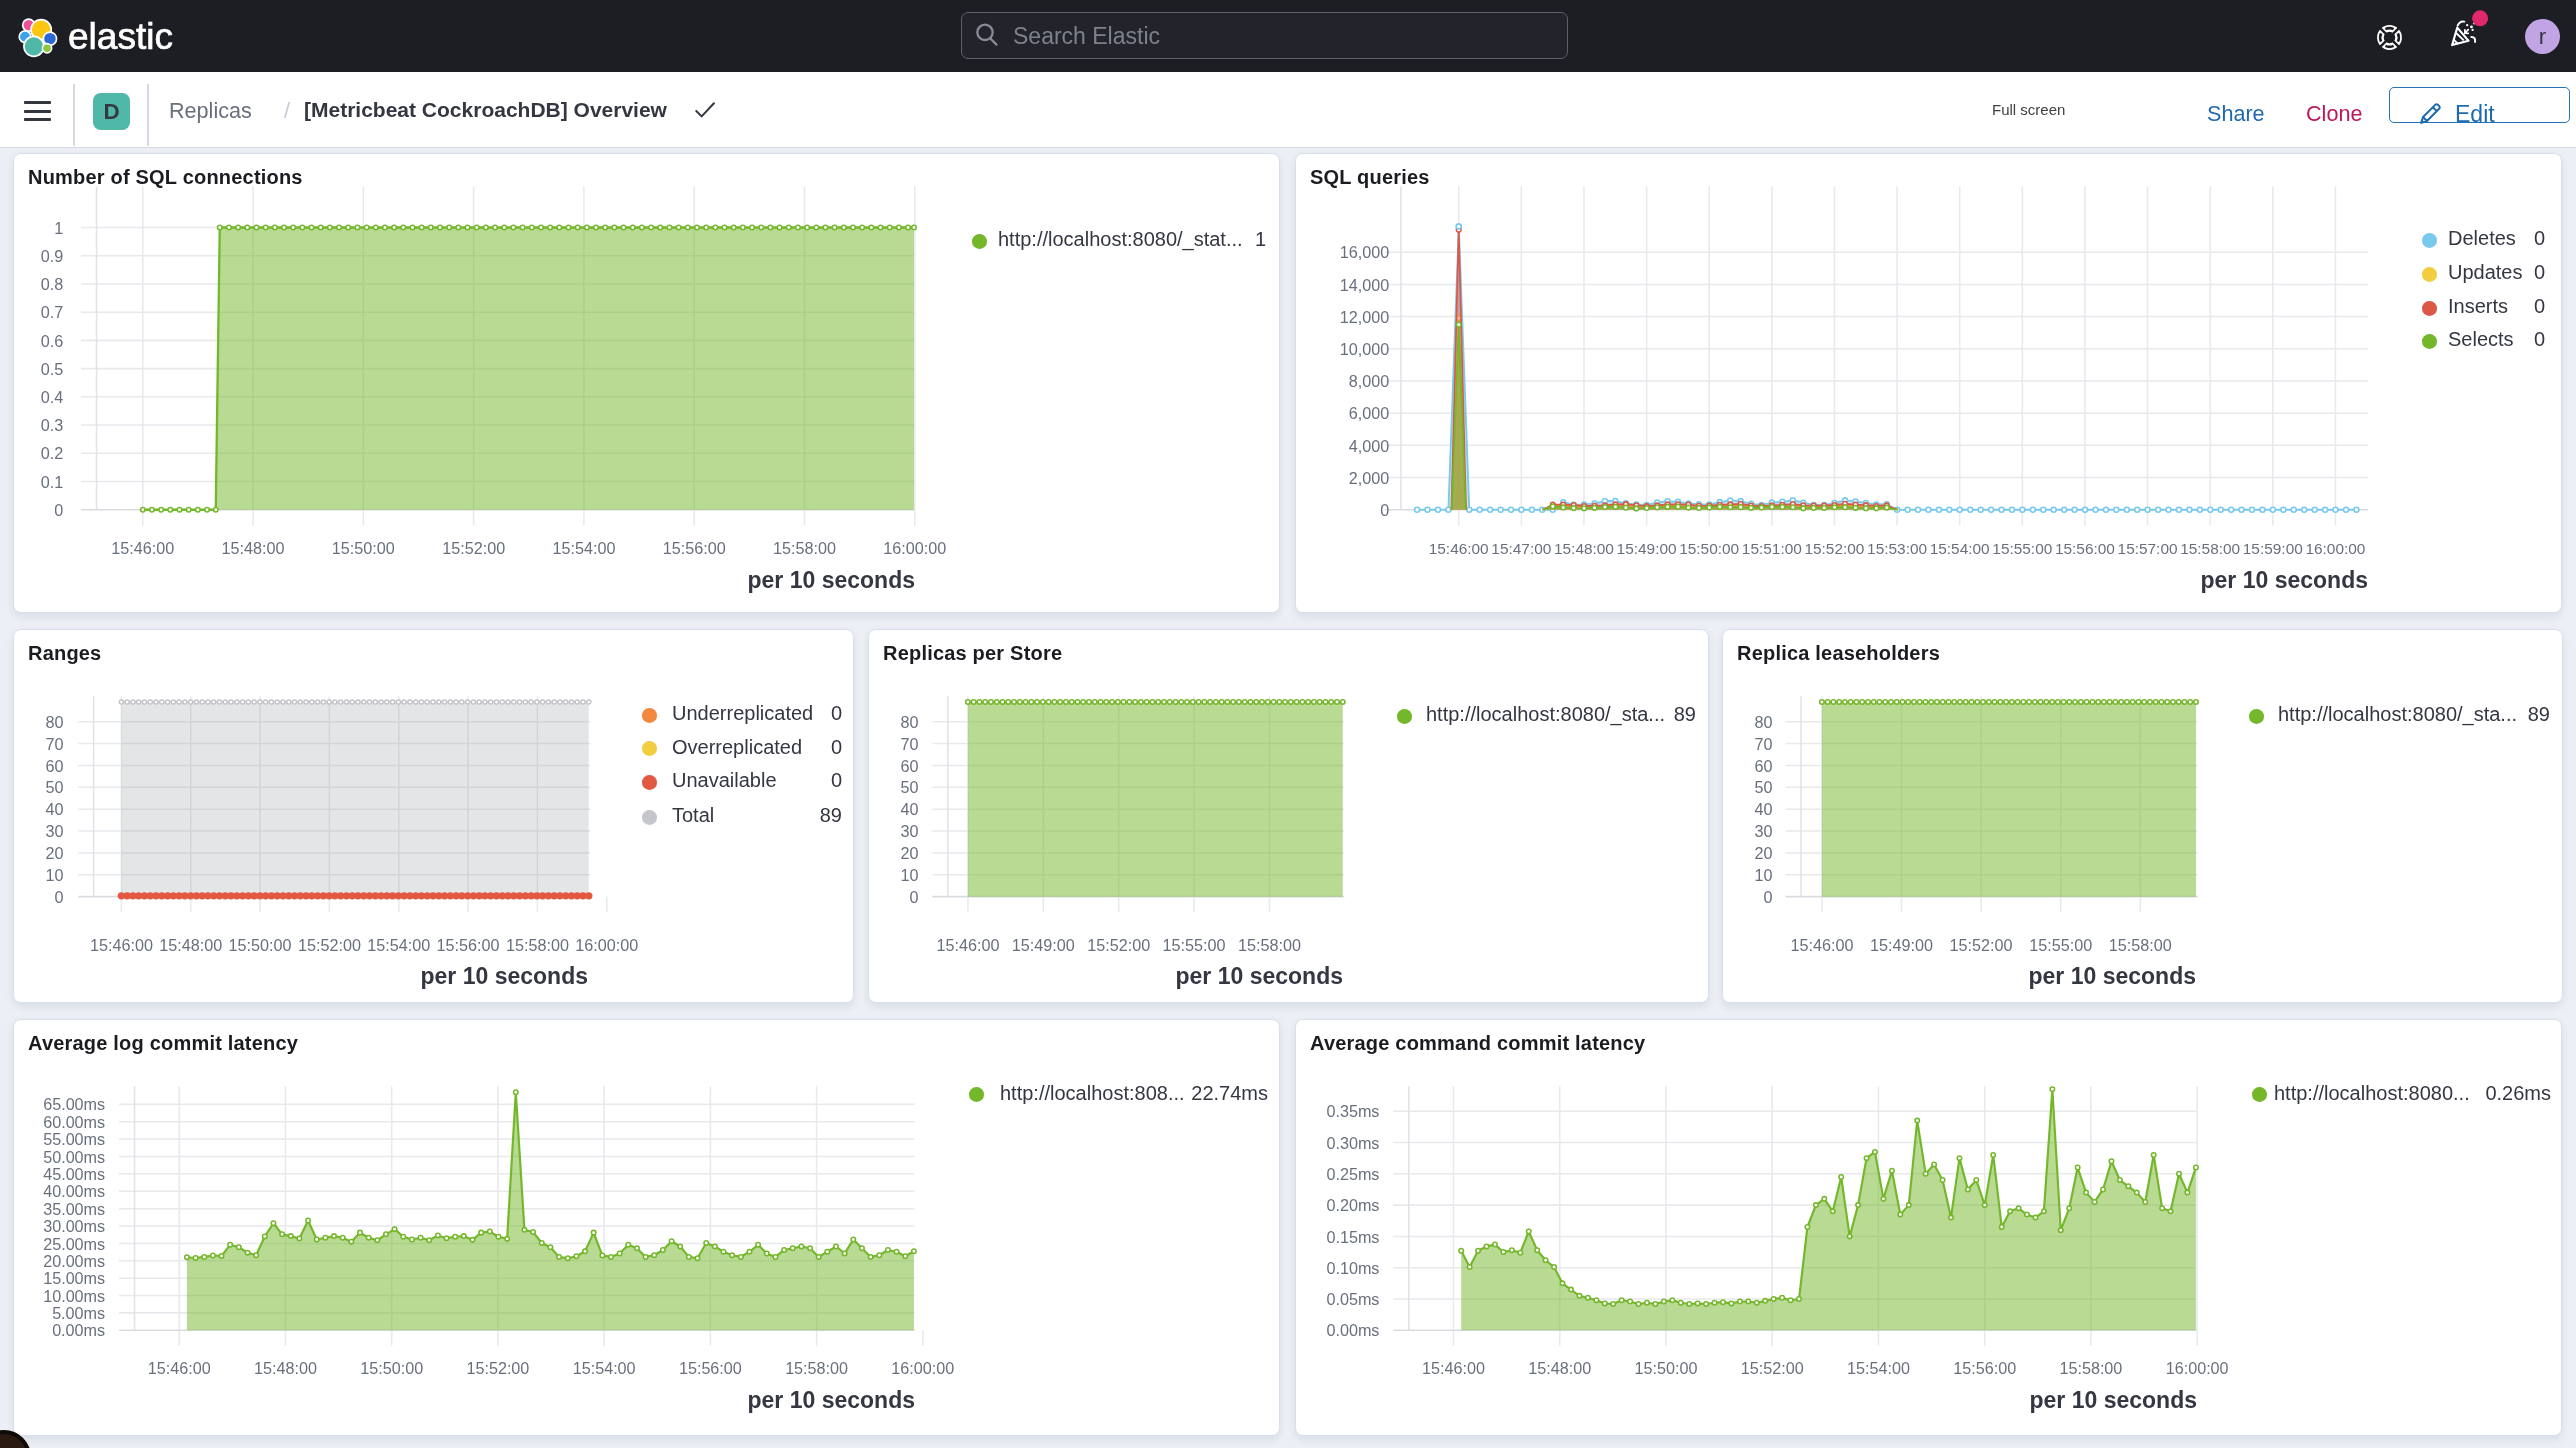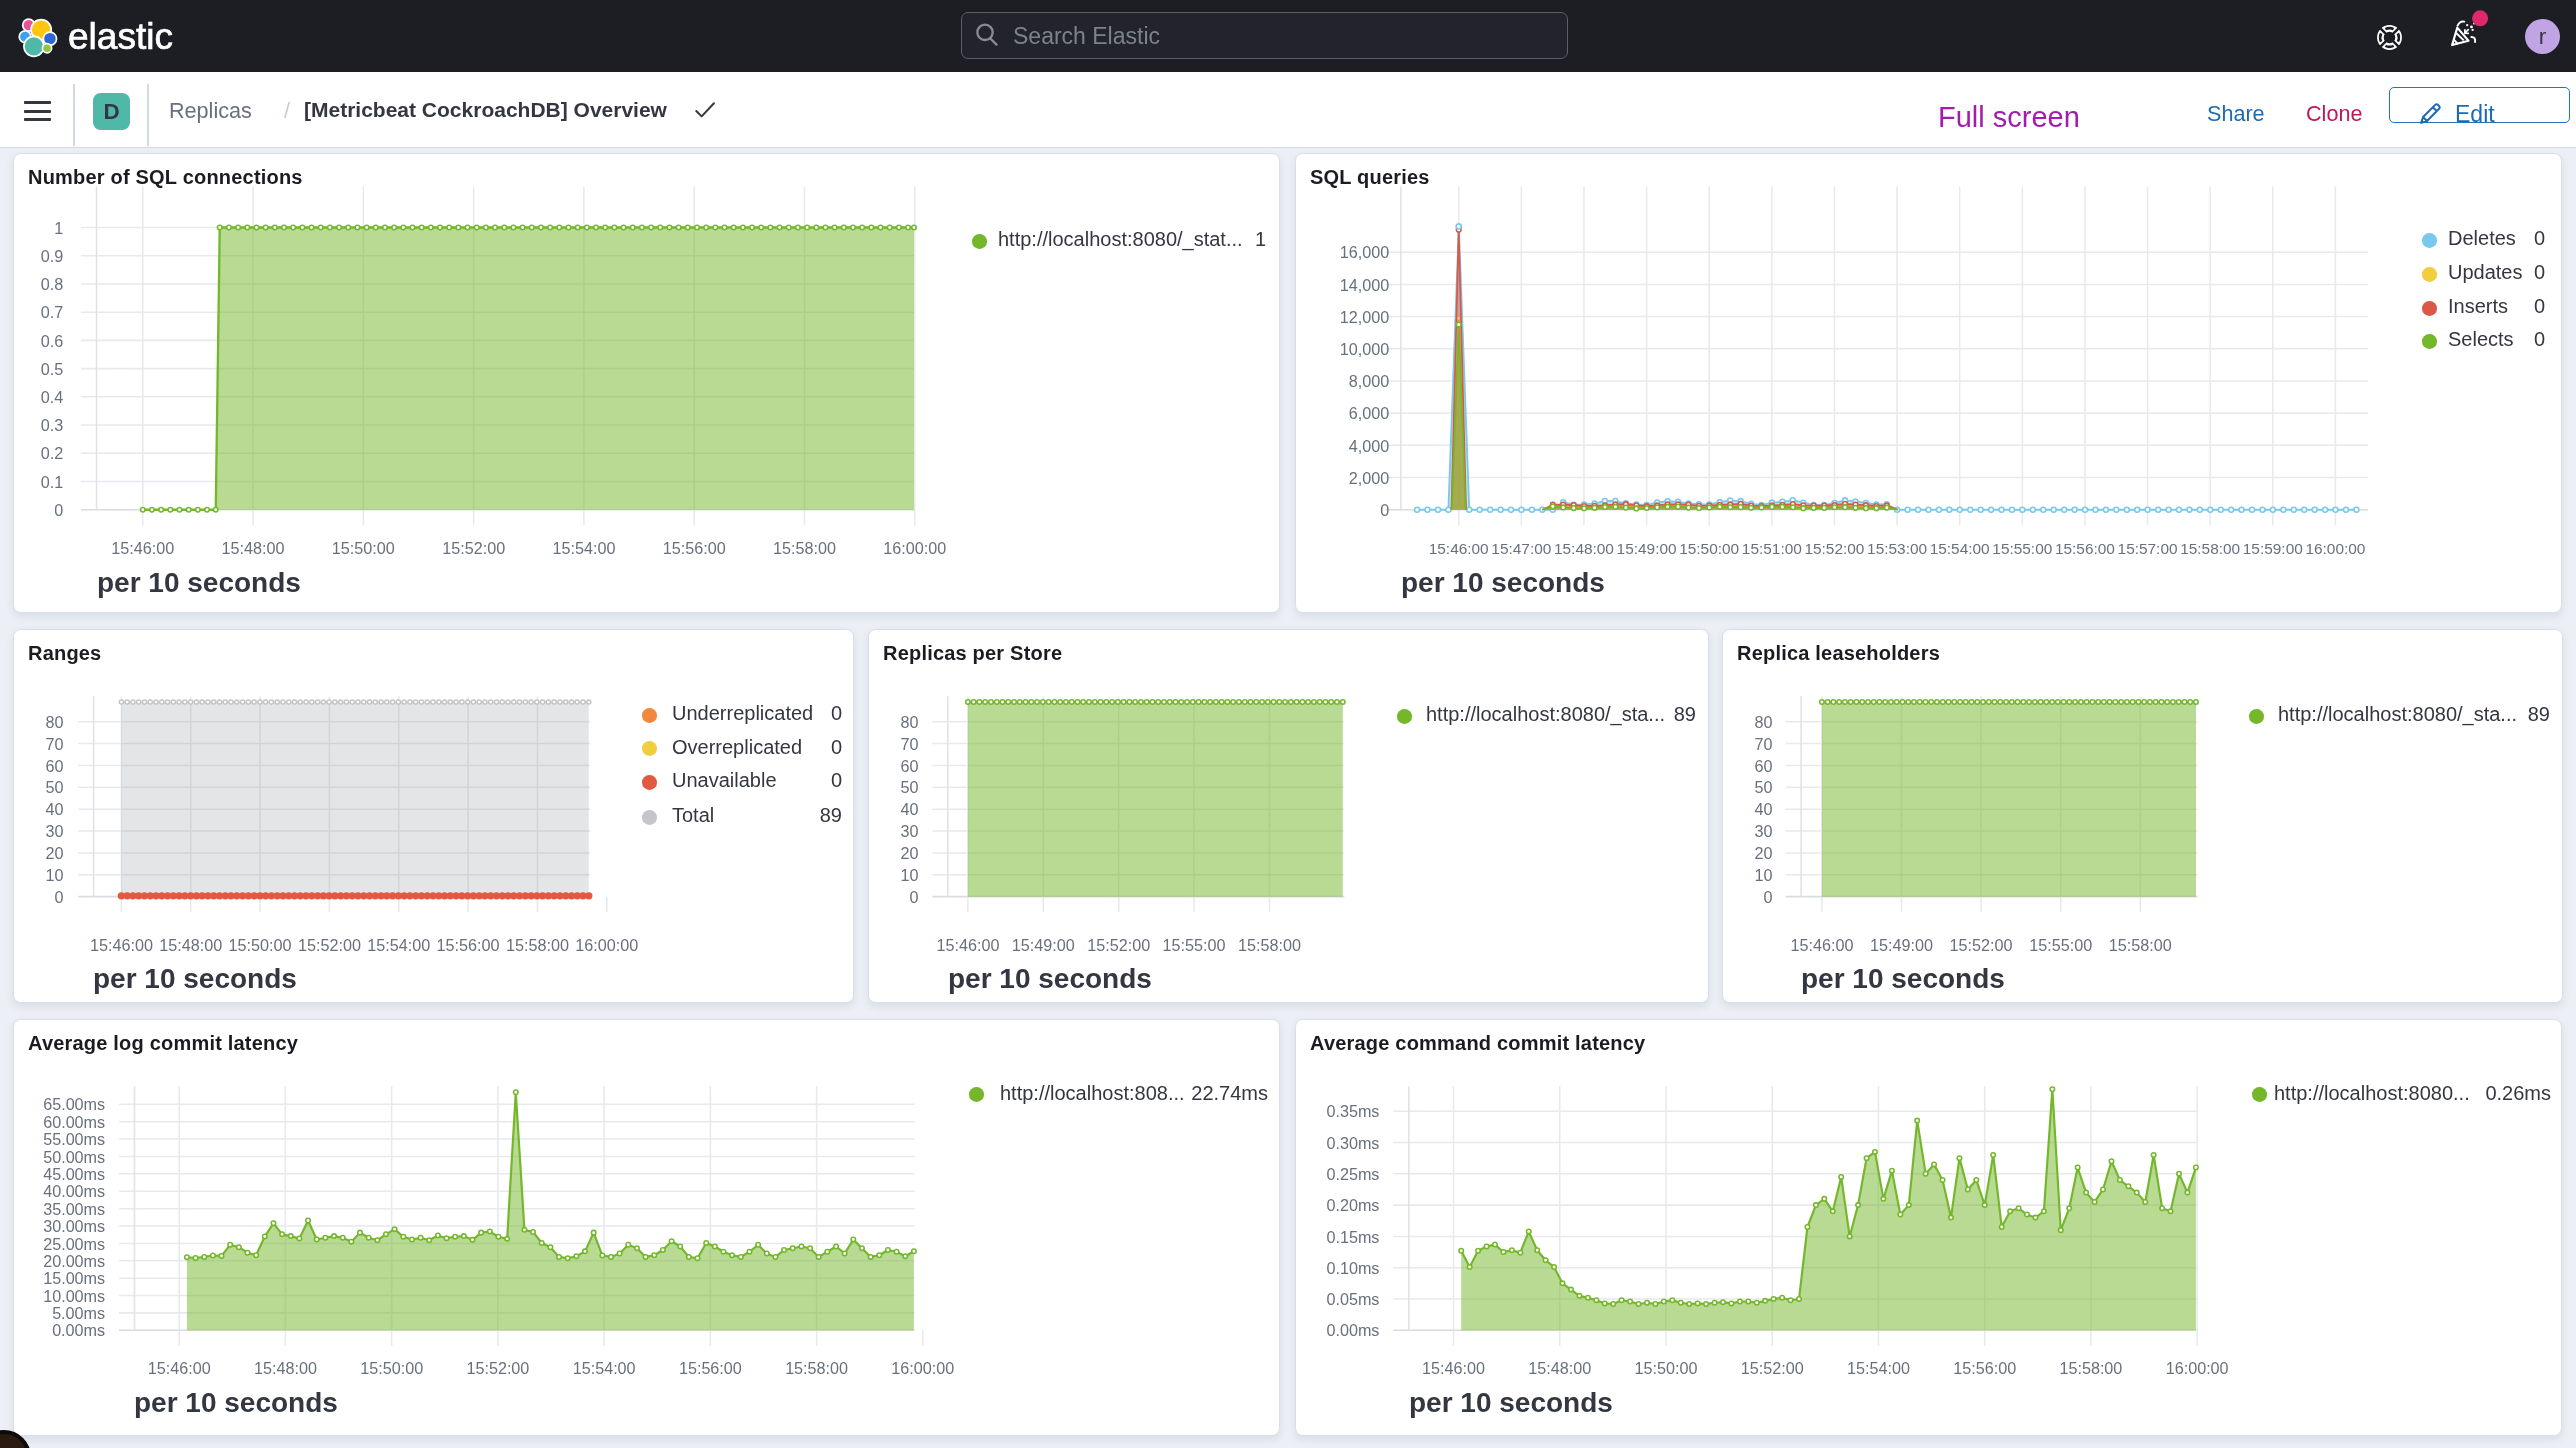--- a/index.html
+++ b/index.html
@@ -7,21 +7,21 @@
 #nav{position:absolute;left:0;top:72px;width:2576px;height:76px;background:#fff;border-bottom:1.5px solid #d3dae6}
 .panel{position:absolute;background:#fff;border:1.5px solid #d8deea;border-radius:7.7px;box-shadow:0 3.9px 7.7px rgba(115,125,145,0.15)}
 .ptitle{position:absolute;left:14px;top:11.6px;font-size:20px;font-weight:700;color:#1a1c21;letter-spacing:0.2px}
 .leg{position:absolute;font-size:20px;color:#343741;white-space:nowrap}
 .legval{position:absolute;font-size:20px;color:#343741;text-align:right;white-space:nowrap}
 .ldot{position:absolute;border-radius:50%}
 svg{position:absolute;left:0;top:0}
 .xlab{fill:#69707d;font-size:21px;font-family:"Liberation Sans",sans-serif}
 .xlab2{fill:#69707d;font-size:20px;font-family:"Liberation Sans",sans-serif}
 .ylab{fill:#69707d;font-size:21px;font-family:"Liberation Sans",sans-serif}
-.per10{position:absolute;font-size:28px;font-weight:700;color:#343741;text-align:left}
+.per10{position:absolute;font-size:23px;font-weight:700;color:#343741;text-align:right}
 </style></head><body>
 <div id="hdr">
     <svg width="201" height="72" viewBox="0 0 260 94">
       <circle cx="36.2" cy="32.8" r="7.8" fill="#ee5097" stroke="#fff" stroke-width="2.2"></circle>
       <circle cx="52.5" cy="38.8" r="13.2" fill="#fdc613" stroke="#fff" stroke-width="2.2"></circle>
       <circle cx="31.5" cy="48.0" r="7.6" fill="#3ba3ee" stroke="#fff" stroke-width="2.2"></circle>
       <circle cx="64.0" cy="50.5" r="8.6" fill="#2c67d5" stroke="#fff" stroke-width="2.2"></circle>
       <circle cx="43.0" cy="60.5" r="13.0" fill="#4fb8a8" stroke="#fff" stroke-width="2.2"></circle>
       <circle cx="60.2" cy="63.0" r="6.0" fill="#8dc63f" stroke="#fff" stroke-width="2.2"></circle>
     </svg>
@@ -65,21 +65,21 @@
     <div class="abs" style="left:24px;top:46px;width:27px;height:3.1px;background:#33373e;border-radius:0.8px"></div>
     <div class="abs" style="left:73px;top:12.3px;width:1.5px;height:62px;background:#d3dae6"></div>
     <div class="abs" style="left:93px;top:21px;width:37px;height:37px;border-radius:7.7px;background:#4fb8a8;text-align:center;line-height:37px;font-size:22.4px;font-weight:700;color:#343741">D</div>
     <div class="abs" style="left:147px;top:12.3px;width:1.5px;height:62px;background:#d3dae6"></div>
     <div class="abs" style="left:169px;top:25.5px;font-size:21.6px;color:#69707d">Replicas</div>
     <div class="abs" style="left:284px;top:25.5px;font-size:21.6px;color:#c6ccd7">/</div>
     <div class="abs" style="left:304px;top:26px;font-size:21px;font-weight:700;color:#343741">[Metricbeat CockroachDB] Overview</div>
     <svg class="abs" style="left:693px;top:29px" width="25" height="20" viewBox="0 0 32 26">
       <path d="M 4 13 L 11 20 L 27 3" fill="none" stroke="#343741" stroke-width="2.6" stroke-linecap="round" stroke-linejoin="round"></path>
     </svg>
-    <div class="abs" style="left:1938px;top:28.5px;font-size:29px;color:#a21caf">Full screen</div>
+    <div class="abs" style="left:1992px;top:28.5px;font-size:15px;color:#404040">Full screen</div>
     <div class="abs" style="left:2207px;top:28.5px;font-size:21.6px;color:#1e6ab0">Share</div>
     <div class="abs" style="left:2306px;top:28.5px;font-size:21.6px;color:#be185d">Clone</div>
     <div class="abs" style="left:2389px;top:15.4px;width:181px;height:36px;border:1.5px solid #2673b8;border-radius:5px">
       <svg class="abs" style="left:28px;top:13px" width="25" height="25" viewBox="0 0 32 32">
         <path d="M 4 28 L 6.5 20.5 L 22 5 a 2.6 2.6 0 0 1 3.7 0 L 27 6.3 a 2.6 2.6 0 0 1 0 3.7 L 11.5 25.5 Z M 19 8 l 5 5 M 6.5 20.5 l 5 5" fill="none" stroke="#1e6ab0" stroke-width="2.6" stroke-linejoin="round"></path>
       </svg>
       <div class="abs" style="left:65px;top:12.3px;font-size:23px;color:#1e6ab0;font-weight:400">Edit</div>
     </div>
   </div>
 <div class="panel" style="left:13px;top:153px;width:1267px;height:460px">

